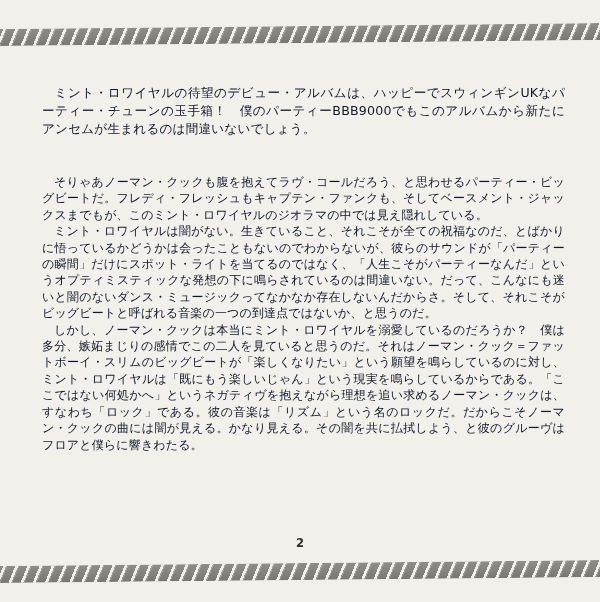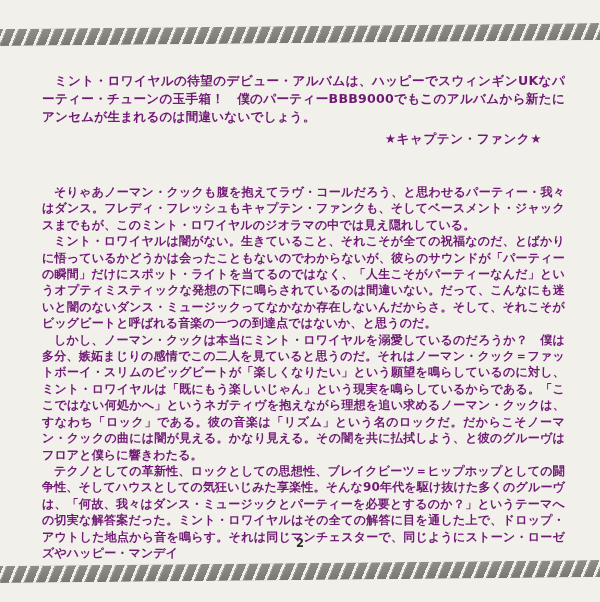--- a/index.html
+++ b/index.html
@@ -27,25 +27,25 @@
         rgba(255,255,255,0) 1.2px 8.6px,
         #f2f0ea 8.6px 11.2px),
       linear-gradient(180deg, #8e8e87 0%, #83837c 55%, #787871 100%);
     transform: rotate(-0.55deg);
   }
   .rope-top { top: 26px; }
   .rope-bottom { top: 563px; }
 
   .content {
     position: absolute;
-    top: 72px;
+    top: 84px;
     left: 42px;
     width: 523px;
-    color: #701a75;
-    font-weight: 700;
+    color: #0f172a;
+    font-weight: 400;
     -webkit-font-smoothing: antialiased;
   }
   .content p {
     margin: 0;
     text-indent: 1em;
     text-align: justify;
     text-justify: inter-ideograph;
   }
   .intro-text {
     font-size: 12.6px;
@@ -82,27 +82,25 @@
 <div class="page">
 
   <div class="rope rope-top"></div>
 
   <div class="content">
 
     <div class="intro-text">
       <p>ミント・ロワイヤルの待望のデビュー・アルバムは、ハッピーでスウィンギンUKなパーティー・チューンの玉手箱！　僕のパーティーBBB9000でもこのアルバムから新たにアンセムが生まれるのは間違いないでしょう。</p>
     </div>
 
-    <div class="signature">★キャプテン・ファンク★</div>
 
     <div class="body-text">
-      <p>そりゃあノーマン・クックも腹を抱えてラヴ・コールだろう、と思わせるパーティー・我々はダンス。フレディ・フレッシュもキャプテン・ファンクも、そしてベースメント・ジャックスまでもが、このミント・ロワイヤルのジオラマの中では見え隠れしている。</p>
+      <p>そりゃあノーマン・クックも腹を抱えてラヴ・コールだろう、と思わせるパーティー・ビッグビートだ。フレディ・フレッシュもキャプテン・ファンクも、そしてベースメント・ジャックスまでもが、このミント・ロワイヤルのジオラマの中では見え隠れしている。</p>
       <p>ミント・ロワイヤルは闇がない。生きていること、それこそが全ての祝福なのだ、とばかりに悟っているかどうかは会ったこともないのでわからないが、彼らのサウンドが「パーティーの瞬間」だけにスポット・ライトを当てるのではなく、「人生こそがパーティーなんだ」というオプティミスティックな発想の下に鳴らされているのは間違いない。だって、こんなにも迷いと闇のないダンス・ミュージックってなかなか存在しないんだからさ。そして、それこそがビッグビートと呼ばれる音楽の一つの到達点ではないか、と思うのだ。</p>
       <p>しかし、ノーマン・クックは本当にミント・ロワイヤルを溺愛しているのだろうか？　僕は多分、嫉妬まじりの感情でこの二人を見ていると思うのだ。それはノーマン・クック＝ファットボーイ・スリムのビッグビートが「楽しくなりたい」という願望を鳴らしているのに対し、ミント・ロワイヤルは「既にもう楽しいじゃん」という現実を鳴らしているからである。「ここではない何処かへ」というネガティヴを抱えながら理想を追い求めるノーマン・クックは、すなわち「ロック」である。彼の音楽は「リズム」という名のロックだ。だからこそノーマン・クックの曲には闇が見える。かなり見える。その闇を共に払拭しよう、と彼のグルーヴはフロアと僕らに響きわたる。</p>
-      <p>テクノとしての革新性、ロックとしての思想性、ブレイクビーツ＝ヒップホップとしての闘争性、そしてハウスとしての気狂いじみた享楽性。そんな90年代を駆け抜けた多くのグルーヴは、「何故、我々はダンス・ミュージックとパーティーを必要とするのか？」というテーマへの切実な解答案だった。ミント・ロワイヤルはその全ての解答に目を通した上で、ドロップ・アウトした地点から音を鳴らす。それは同じマンチェスターで、同じようにストーン・ローゼズやハッピー・マンデイ</p>
     </div>
 
   </div>
 
   <div class="page-number">2</div>
 
   <div class="rope rope-bottom"></div>
 
 </div>
 

